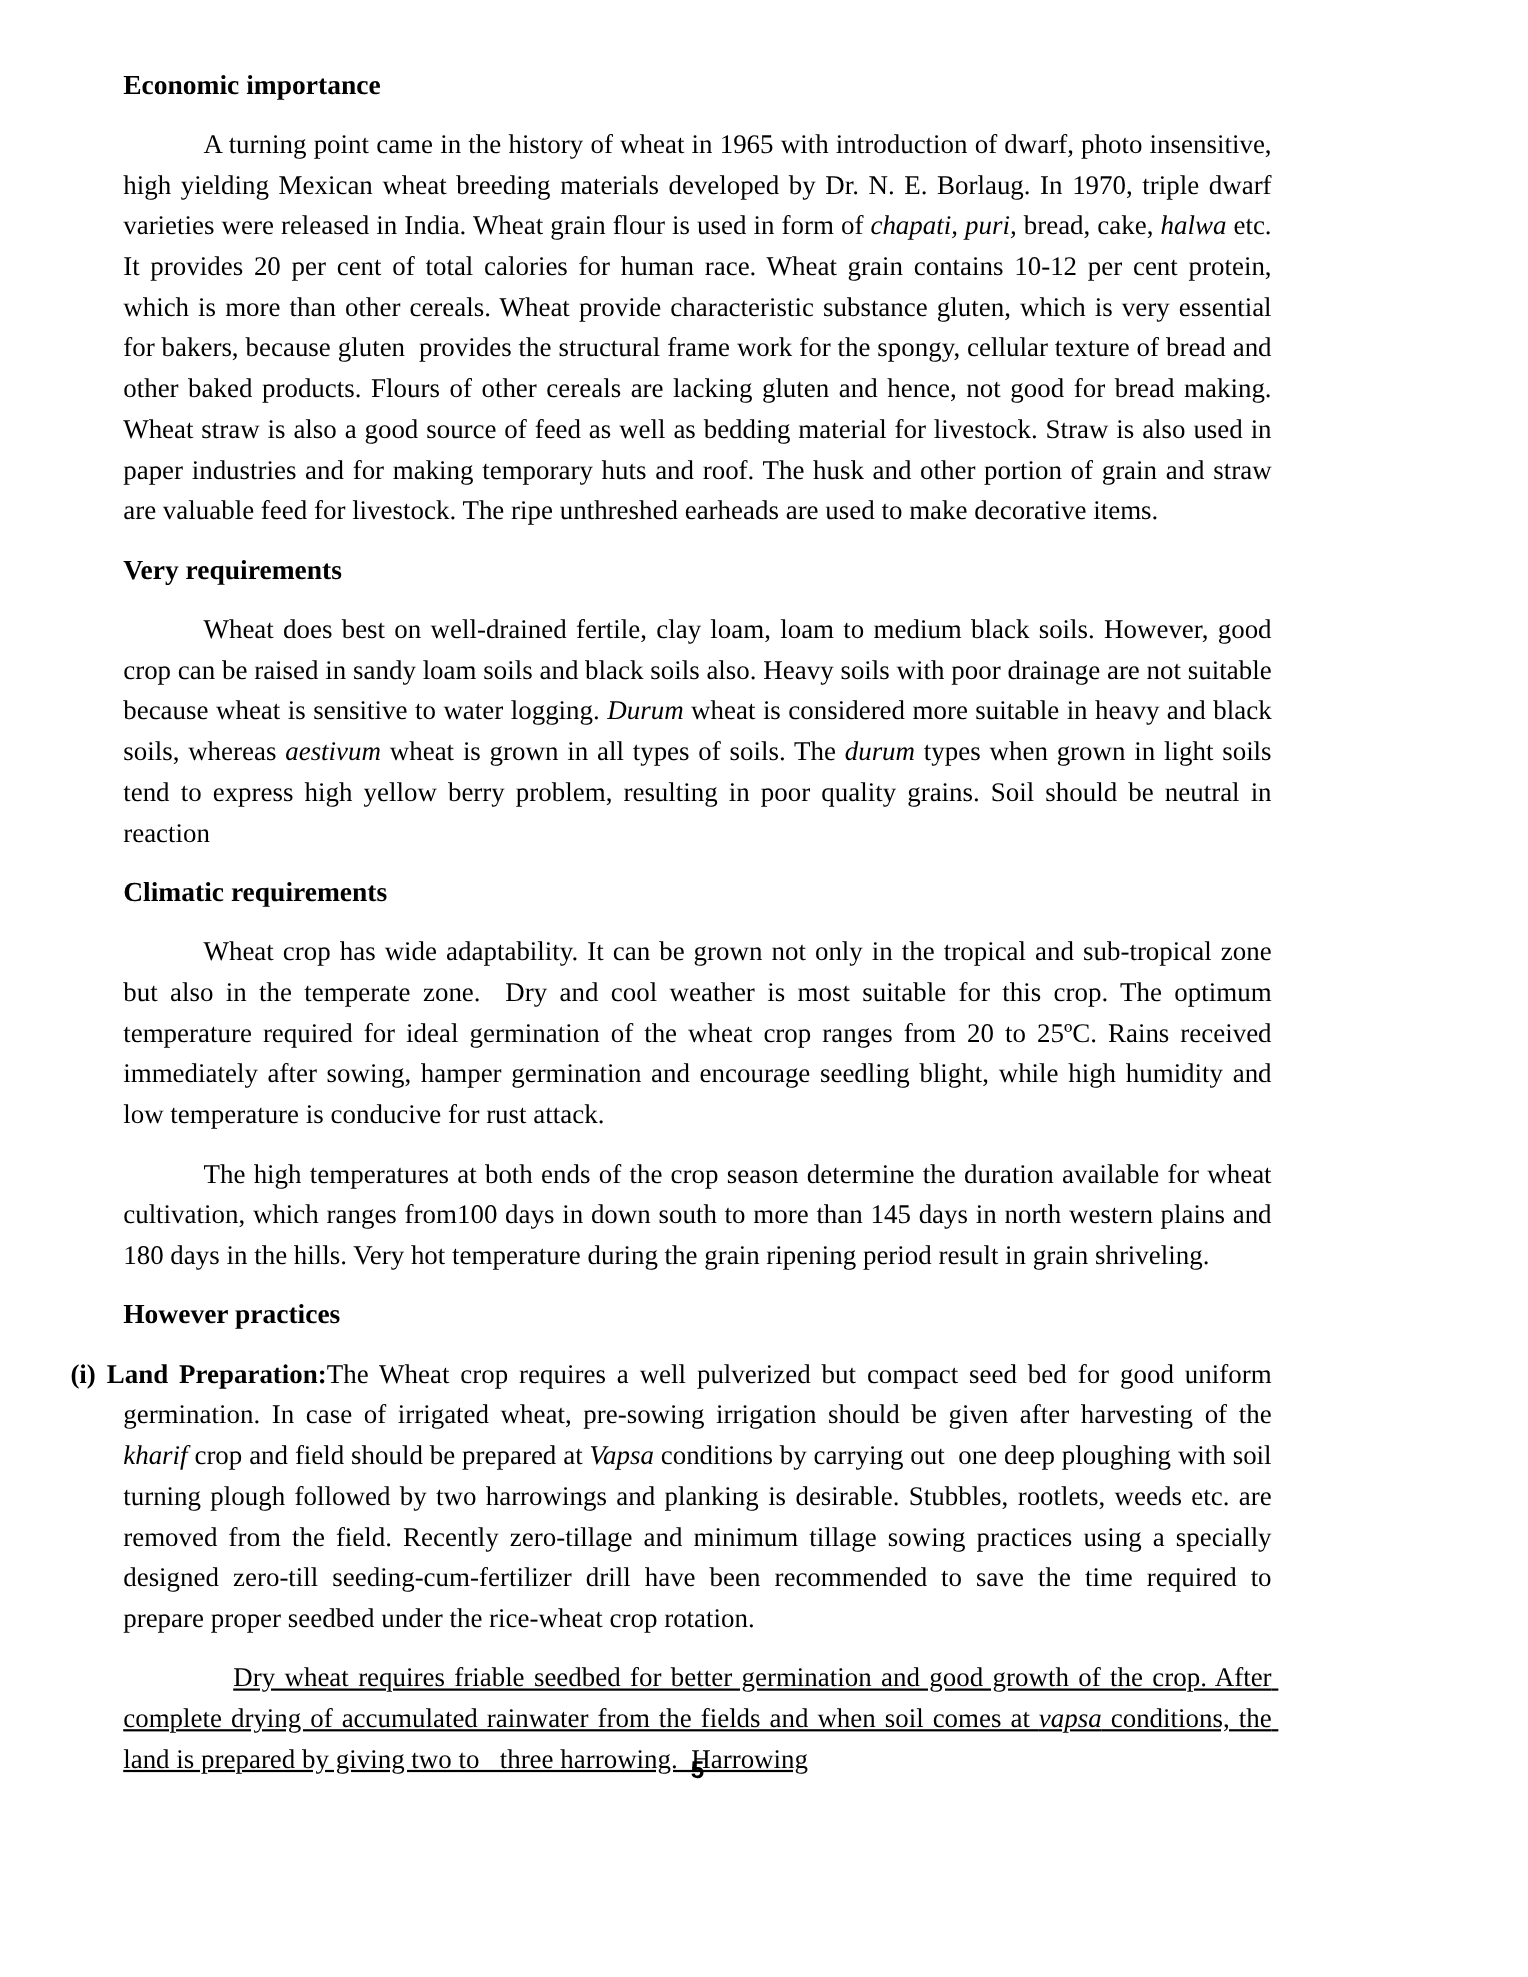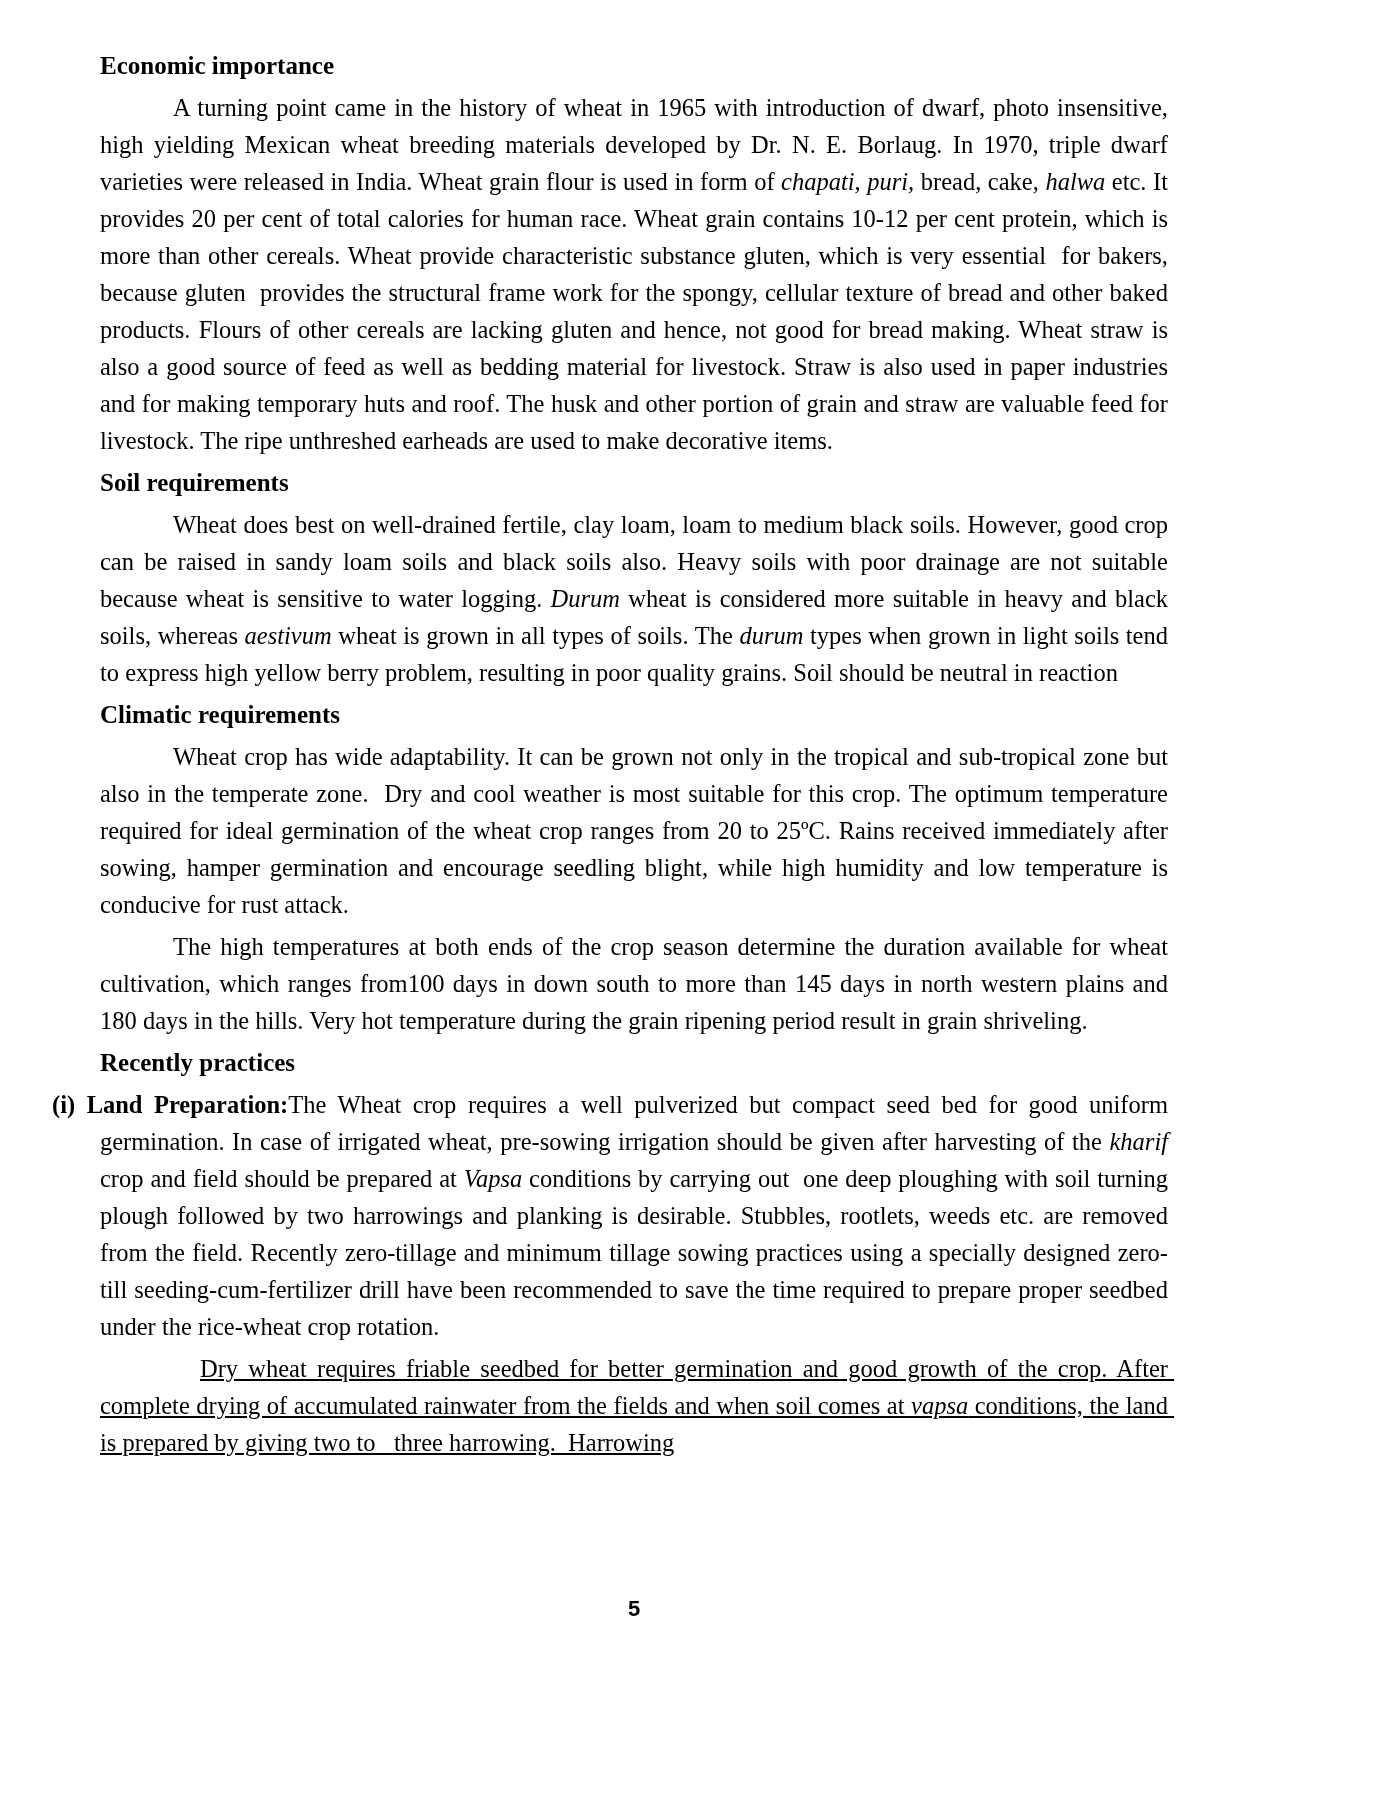--- a/index.html
+++ b/index.html
@@ -12,21 +12,21 @@
     color: #000000;
     overflow: hidden;
   }
   .textblock {
     position: absolute;
     left: 95px;
     top: 42px;
     width: 1078px;
   }
   .textblock p, .textblock h3 {
-    margin: 5px;
+    margin: 17px;
     font-size: 24.5px;
     line-height: 37px;
     text-align: justify;
     white-space: pre-wrap;
   }
   .textblock h3 {
     font-weight: bold;
     text-align: left;
     font-size: 25px;
   }
@@ -45,25 +45,25 @@
     line-height: 26px;
   }
 </style>
 </head>
 <body>
 
 <div class="textblock">
   <h3>Economic importance</h3>
   <p class="para-indent"><span>A turning point came in the history of wheat in 1965 with introduction of dwarf, photo insensitive, high yielding Mexican wheat breeding materials developed by Dr. N. E. Borlaug. In 1970, triple dwarf varieties were released in India. Wheat grain flour is used in form of </span><span style="font-style: italic;">chapati, puri,</span><span> bread, cake, </span><span style="font-style: italic;">halwa</span><span> etc. It provides 20 per cent of total calories for human race. Wheat grain contains 10-12 per cent protein, which is more than other cereals. Wheat provide characteristic substance gluten, which is very essential  for bakers, because gluten  provides the structural frame work for the spongy, cellular texture of bread and other baked products. Flours of other cereals are lacking gluten and hence, not good for bread making. Wheat straw is also a good source of feed as well as bedding material for livestock. Straw is also used in paper industries and for making temporary huts and roof. The husk and other portion of grain and straw are valuable feed for livestock. The ripe unthreshed earheads are used to make decorative items.</span></p>
 
-  <h3>Soil requirements</h3>
+  <h3>Very requirements</h3>
   <p class="para-indent"><span>Wheat does best on well-drained fertile, clay loam, loam to medium black soils. However, good crop can be raised in sandy loam soils and black soils also. Heavy soils with poor drainage are not suitable because wheat is sensitive to water logging. </span><span style="font-style: italic;">Durum</span><span> wheat is considered more suitable in heavy and black soils, whereas </span><span style="font-style: italic;">aestivum</span><span> wheat is grown in all types of soils. The </span><span style="font-style: italic;">durum</span><span> types when grown in light soils tend to express high yellow berry problem, resulting in poor quality grains. Soil should be neutral in reaction</span></p>
 
   <h3>Climatic requirements</h3>
   <p class="para-indent"><span>Wheat crop has wide adaptability. It can be grown not only in the tropical and sub-tropical zone but also in the temperate zone.  Dry and cool weather is most suitable for this crop. The optimum temperature required for ideal germination of the wheat crop ranges from 20 to 25ºC. Rains received immediately after sowing, hamper germination and encourage seedling blight, while high humidity and low temperature is conducive for rust attack.</span></p>
   <p class="para-indent"><span>The high temperatures at both ends of the crop season determine the duration available for wheat cultivation, which ranges from100 days in down south to more than 145 days in north western plains and 180 days in the hills. Very hot temperature during the grain ripening period result in grain shriveling.</span></p>
 
-  <h3>Recently practices</h3>
+  <h3>However practices</h3>
   <p class="list-hang"><span style="font-weight: bold;">(i) Land Preparation:</span><span>The Wheat crop requires a well pulverized but compact seed bed for good uniform germination. In case of irrigated wheat, pre-sowing irrigation should be given after harvesting of the </span><span style="font-style: italic;">kharif</span><span> crop and field should be prepared at </span><span style="font-style: italic;">Vapsa</span><span> conditions by carrying out  one deep ploughing with soil turning plough followed by two harrowings and planking is desirable. Stubbles, rootlets, weeds etc. are removed from the field. Recently zero-tillage and minimum tillage sowing practices using a specially designed zero-till seeding-cum-fertilizer drill have been recommended to save the time required to prepare proper seedbed under the rice-wheat crop rotation.</span></p>
   <p class="sub-indent"><span>Dry wheat requires friable seedbed for better germination and good growth of the crop. After complete drying of accumulated rainwater from the fields and when soil comes at </span><span style="font-style: italic;">vapsa</span><span> conditions, the land is prepared by giving two to   three harrowing.  Harrowing</span></p>
 </div>
 
 <div class="footer">5</div>
 
 </body></html>

